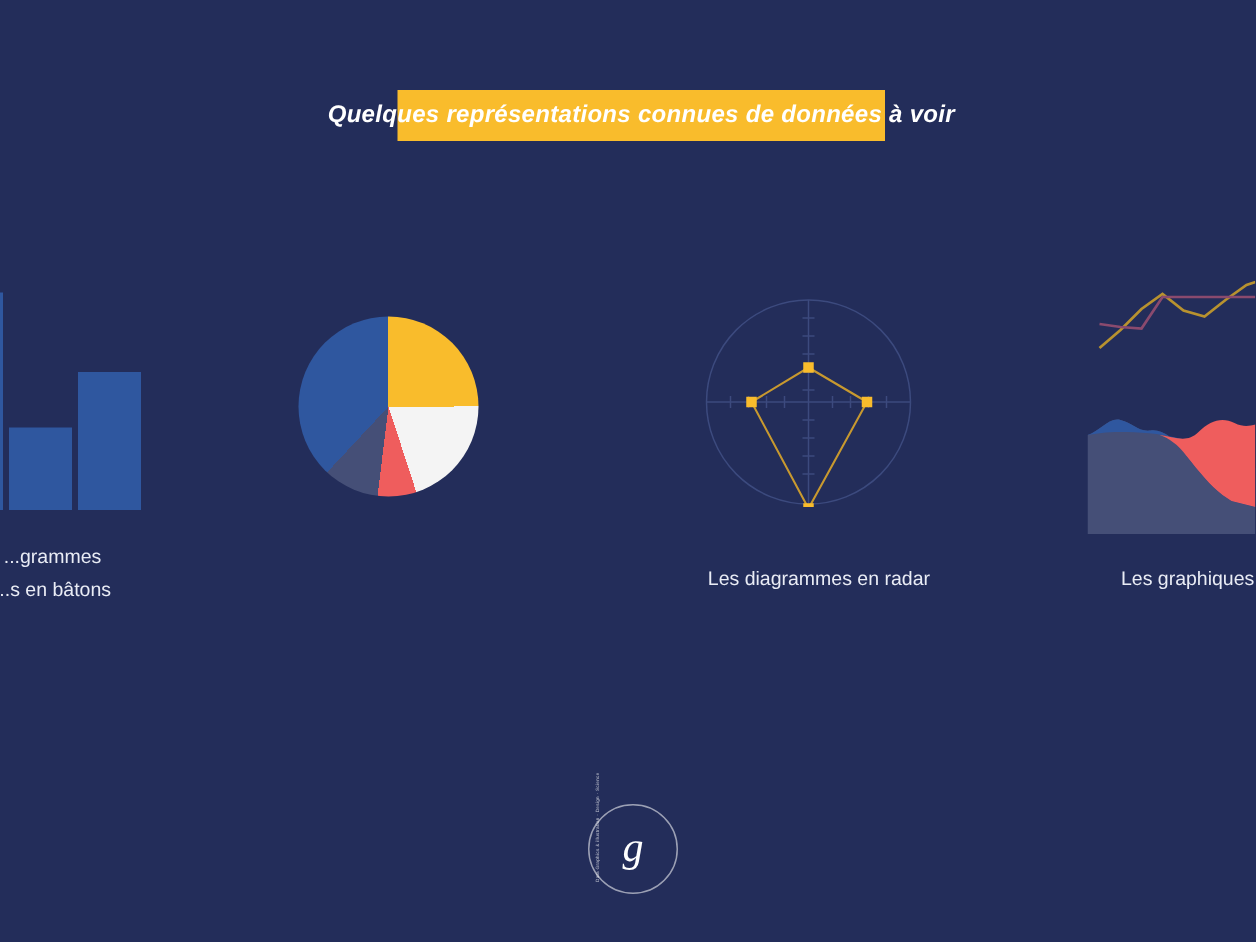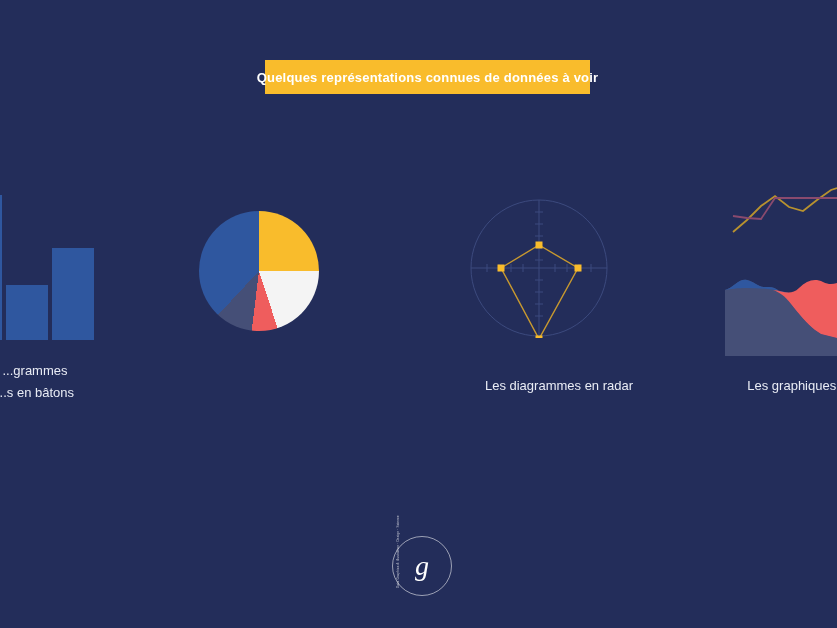--- a/index.html
+++ b/index.html
@@ -13,22 +13,22 @@
   .stage{position:absolute;inset:0;}
 
   
   .banner{
     position:absolute;left:265px;top:60px;width:325px;height:34px;
     background:#f9bc2c;
     display:flex;align-items:center;justify-content:center;
     box-sizing:border-box;
   }
   .banner-text{
-    color:#ffffff;font-size:13px;font-weight:bold;
-    letter-spacing:0.2px;white-space:nowrap;
+    color:#ffffff;font-size:16px;font-weight:bold;
+    letter-spacing:0.2px;white-space:nowrap;font-style:italic;
   }
 
   
   .panel{position:absolute;}
   .caption{
     position:absolute;color:#e9ecf5;font-size:13px;line-height:22px;
     text-align:center;white-space:pre-line;
   }
 
   
@@ -128,21 +128,21 @@
       </g>
       <polygon points="70,47 109,70 70,141 32,70" fill="none" stroke="#c8992f" stroke-width="1.4"></polygon>
       <g fill="#f9bc2c">
         <rect x="66.5" y="43.5" width="7" height="7"></rect>
         <rect x="105.5" y="66.5" width="7" height="7"></rect>
         <rect x="66.5" y="137.5" width="7" height="7"></rect>
         <rect x="28.5" y="66.5" width="7" height="7"></rect>
       </g>
     </svg>
   </div>
-  <div class="caption" style="left:464px;top:375px;width:190px;">Les diagrammes en radar</div>
+  <div class="caption" style="left:430px;top:375px;width:190px;text-align:right;">Les diagrammes en radar</div>
 
   <div class="panel linechart">
     <svg width="112" height="55" viewBox="0 0 112 55">
       <polyline points="8,52 22,40 36,26 50,16 64,27 78,31 92,20 106,10 112,8" fill="none" stroke="#b8922f" stroke-width="1.8"></polyline>
       <polyline points="8,36 22,38 36,39 50,18 64,18 78,18 92,18 106,18 112,18" fill="none" stroke="#8a4a6e" stroke-width="1.8"></polyline>
     </svg>
   </div>
   <div class="caption" style="left:700px;top:375px;width:190px;text-align:center;">Les graphiques l</div>
 
   <div class="panel stream">

